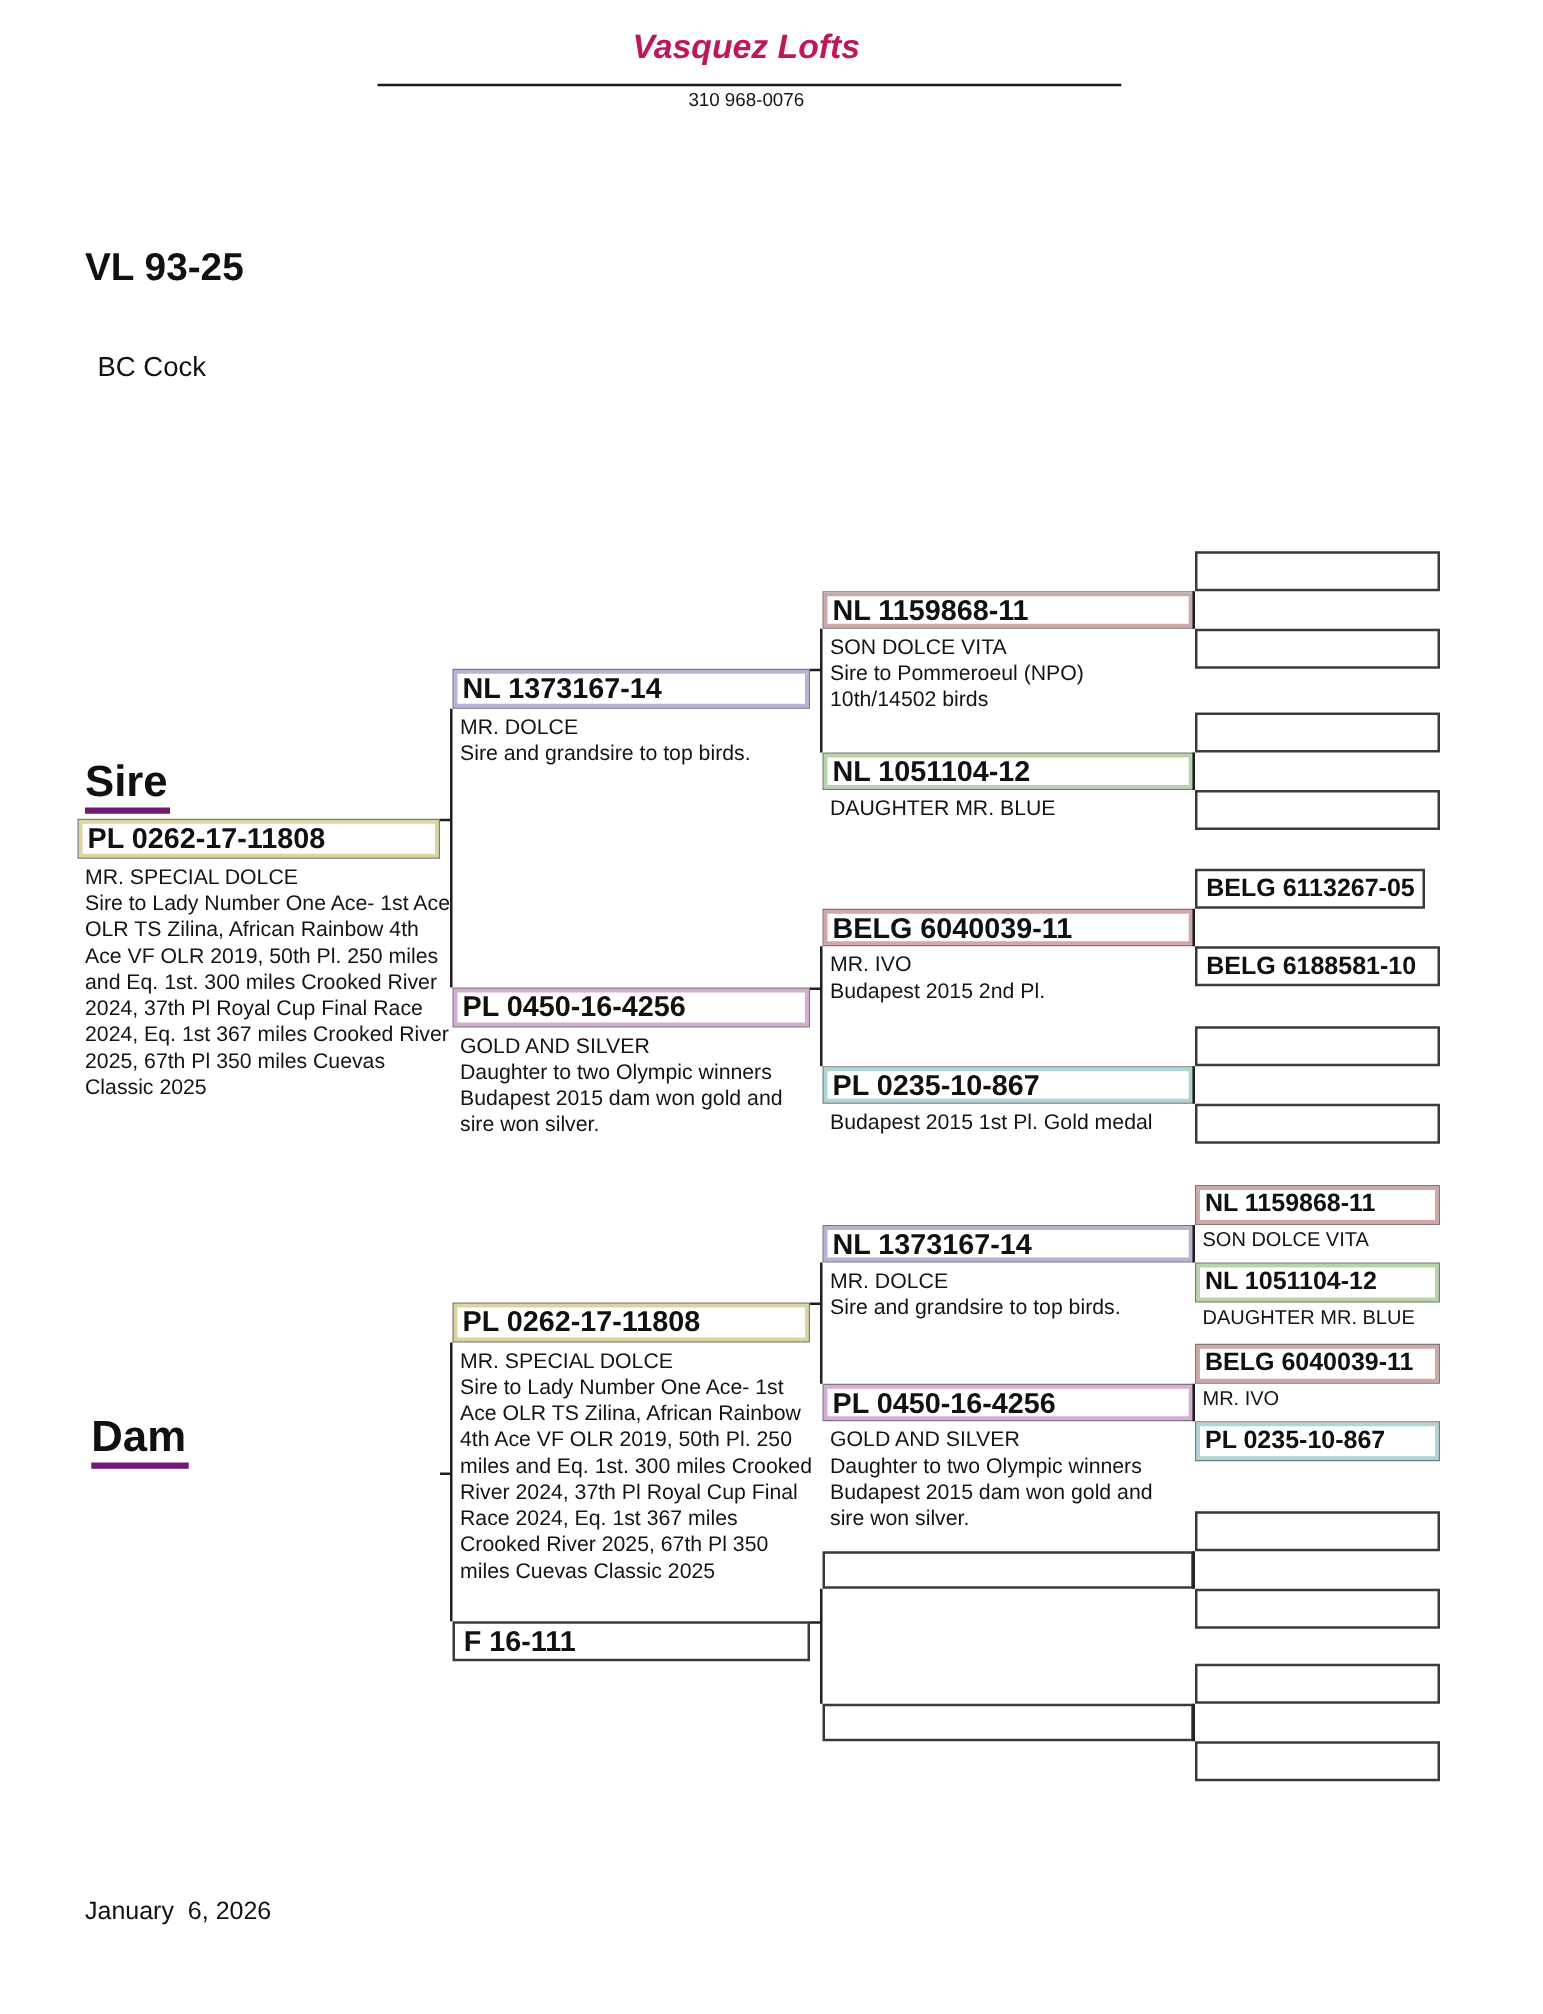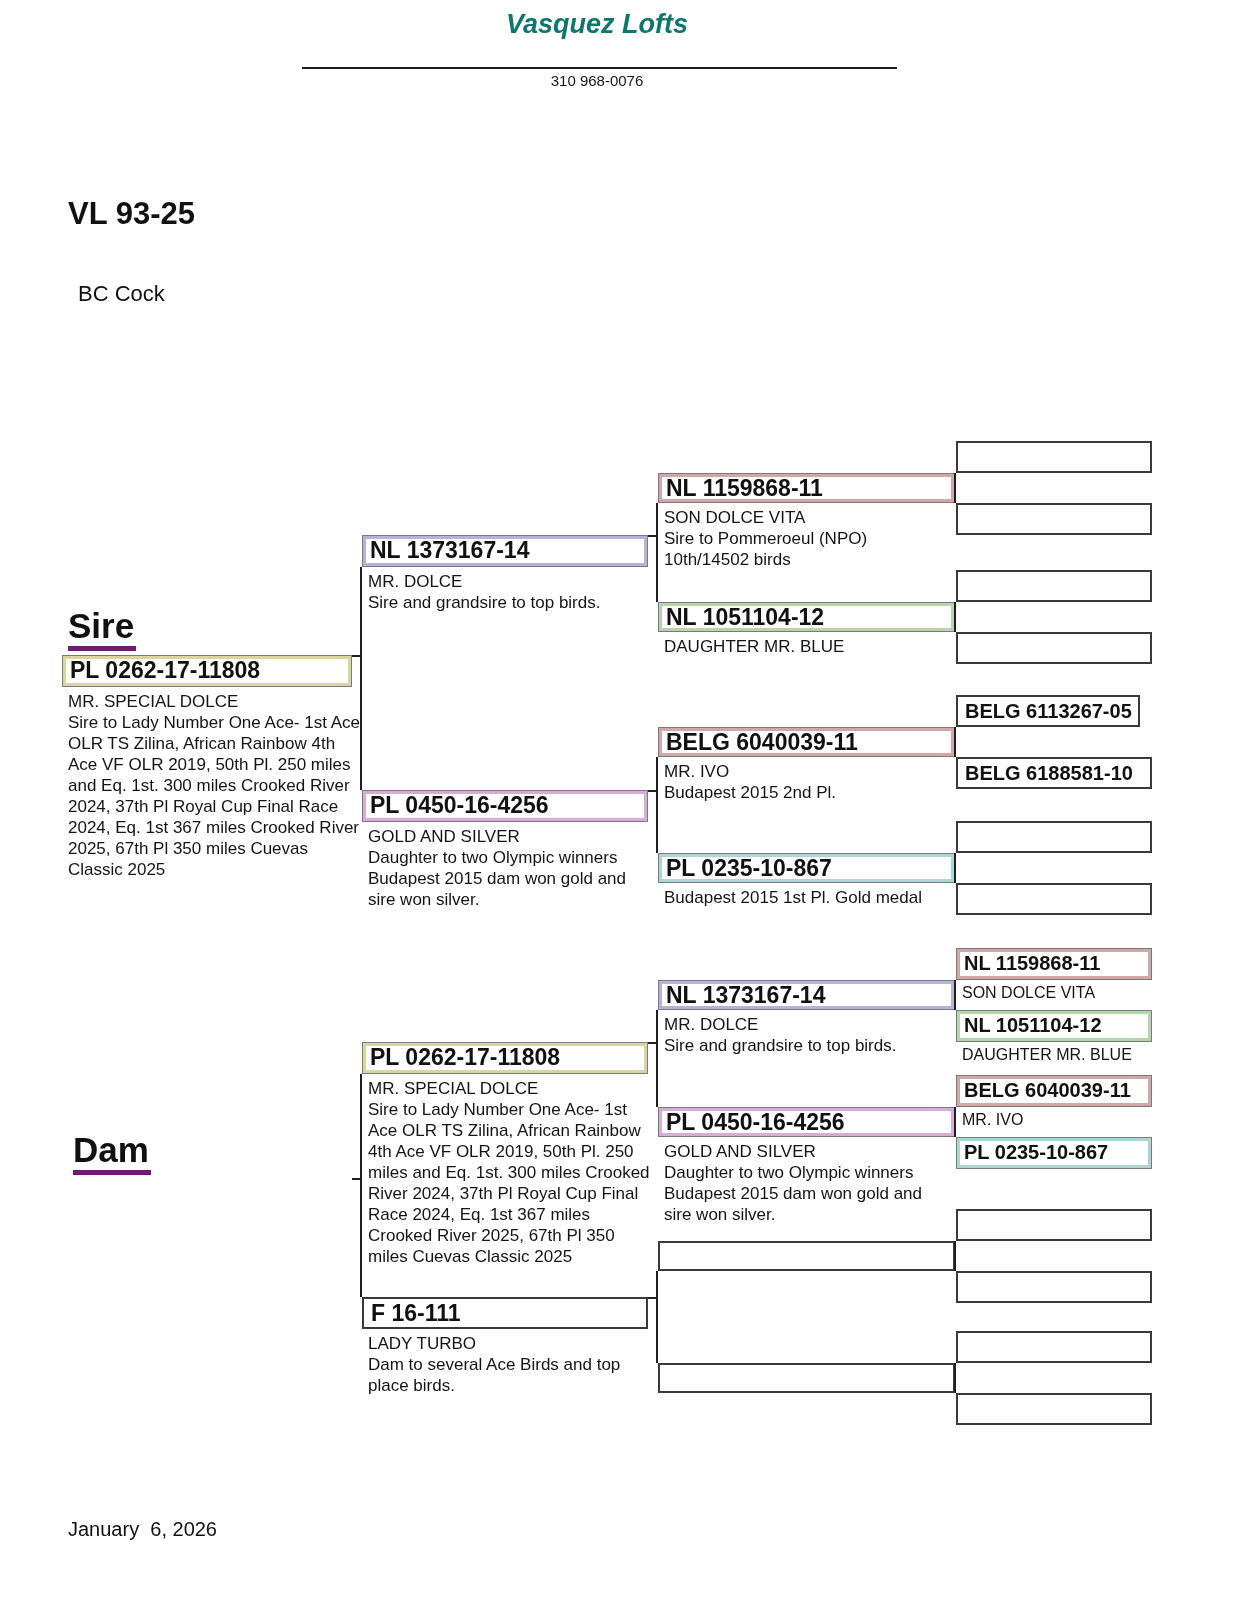--- a/index.html
+++ b/index.html
@@ -1,19 +1,19 @@
 <!DOCTYPE html>
 <html><head>
 <meta charset="utf-8">
 <style>
   html,body{margin:0;padding:0;background:#fff;}
   .page{position:relative;width:1234px;height:1611px;background:#ffffff;
         font-family:"Liberation Sans",sans-serif;color:#111;overflow:hidden;}
   .ctr{position:absolute;left:0;width:1194px;text-align:center;}
-  .loft{top:9px;font-size:27px;font-weight:700;font-style:italic;color:#0f766e;text-align:center;}
+  .loft{top:22px;font-size:27px;font-weight:700;font-style:italic;color:#be185d;text-align:center;}
   .contact{font-size:15px;color:#161616;}
   .rule{position:absolute;background:#1a1a1a;}
   .birdid{position:absolute;left:68px;top:196px;font-size:31px;font-weight:700;}
   .birddesc{position:absolute;left:78px;top:281px;font-size:22px;}
   .heading{position:absolute;font-size:35px;font-weight:700;line-height:1.05;
            border-bottom:5px solid #701a75;padding:0 2px 1px 0;}
   .bb{position:absolute;box-sizing:border-box;background:#fff;border:1px solid #7a7a7a;
       font-weight:700;white-space:nowrap;overflow:hidden;padding-left:7px;}
   .plain{border:2px solid #3a3a3a;}
   .band-lg{font-size:23px;line-height:29px;}
@@ -58,24 +58,20 @@
     <div>Daughter to two Olympic winners Budapest 2015 dam won gold and sire won silver.</div>
   </div>
 
   <div class="bb band-lg" style="left:362px;top:1042px;width:286px;height:32px;box-shadow:inset 0 0 0 3px #dcd59e;">PL 0262-17-11808</div>
   <div class="nt" style="left:368px;top:1078px;width:288px;">
     <div>MR. SPECIAL DOLCE</div>
     <div>Sire to Lady Number One Ace- 1st Ace OLR TS Zilina, African Rainbow 4th Ace VF OLR 2019, 50th Pl. 250 miles and Eq. 1st. 300 miles Crooked River 2024, 37th Pl Royal Cup Final Race 2024, Eq. 1st 367 miles Crooked River 2025, 67th Pl 350 miles Cuevas Classic 2025</div>
   </div>
 
   <div class="bb band-lg plain" style="left:362px;top:1297px;width:286px;height:32px;">F 16-111</div>
-  <div class="nt" style="left:368px;top:1333px;width:278px;">
-    <div>LADY TURBO</div>
-    <div>Dam to several Ace Birds and top place birds.</div>
-  </div>
 
   <div class="bb band-lg" style="left:658px;top:473px;width:297px;height:30px;box-shadow:inset 0 0 0 3px #d2a7a7;">NL 1159868-11</div>
   <div class="nt" style="left:664px;top:507px;width:284px;">
     <div>SON DOLCE VITA</div>
     <div>Sire to Pommeroeul (NPO) 10th/14502 birds</div>
   </div>
 
   <div class="bb band-lg" style="left:658px;top:602px;width:297px;height:30px;box-shadow:inset 0 0 0 3px #b5d6ad;">NL 1051104-12</div>
   <div class="nt" style="left:664px;top:636px;width:284px;">
     <div>DAUGHTER MR. BLUE</div>

